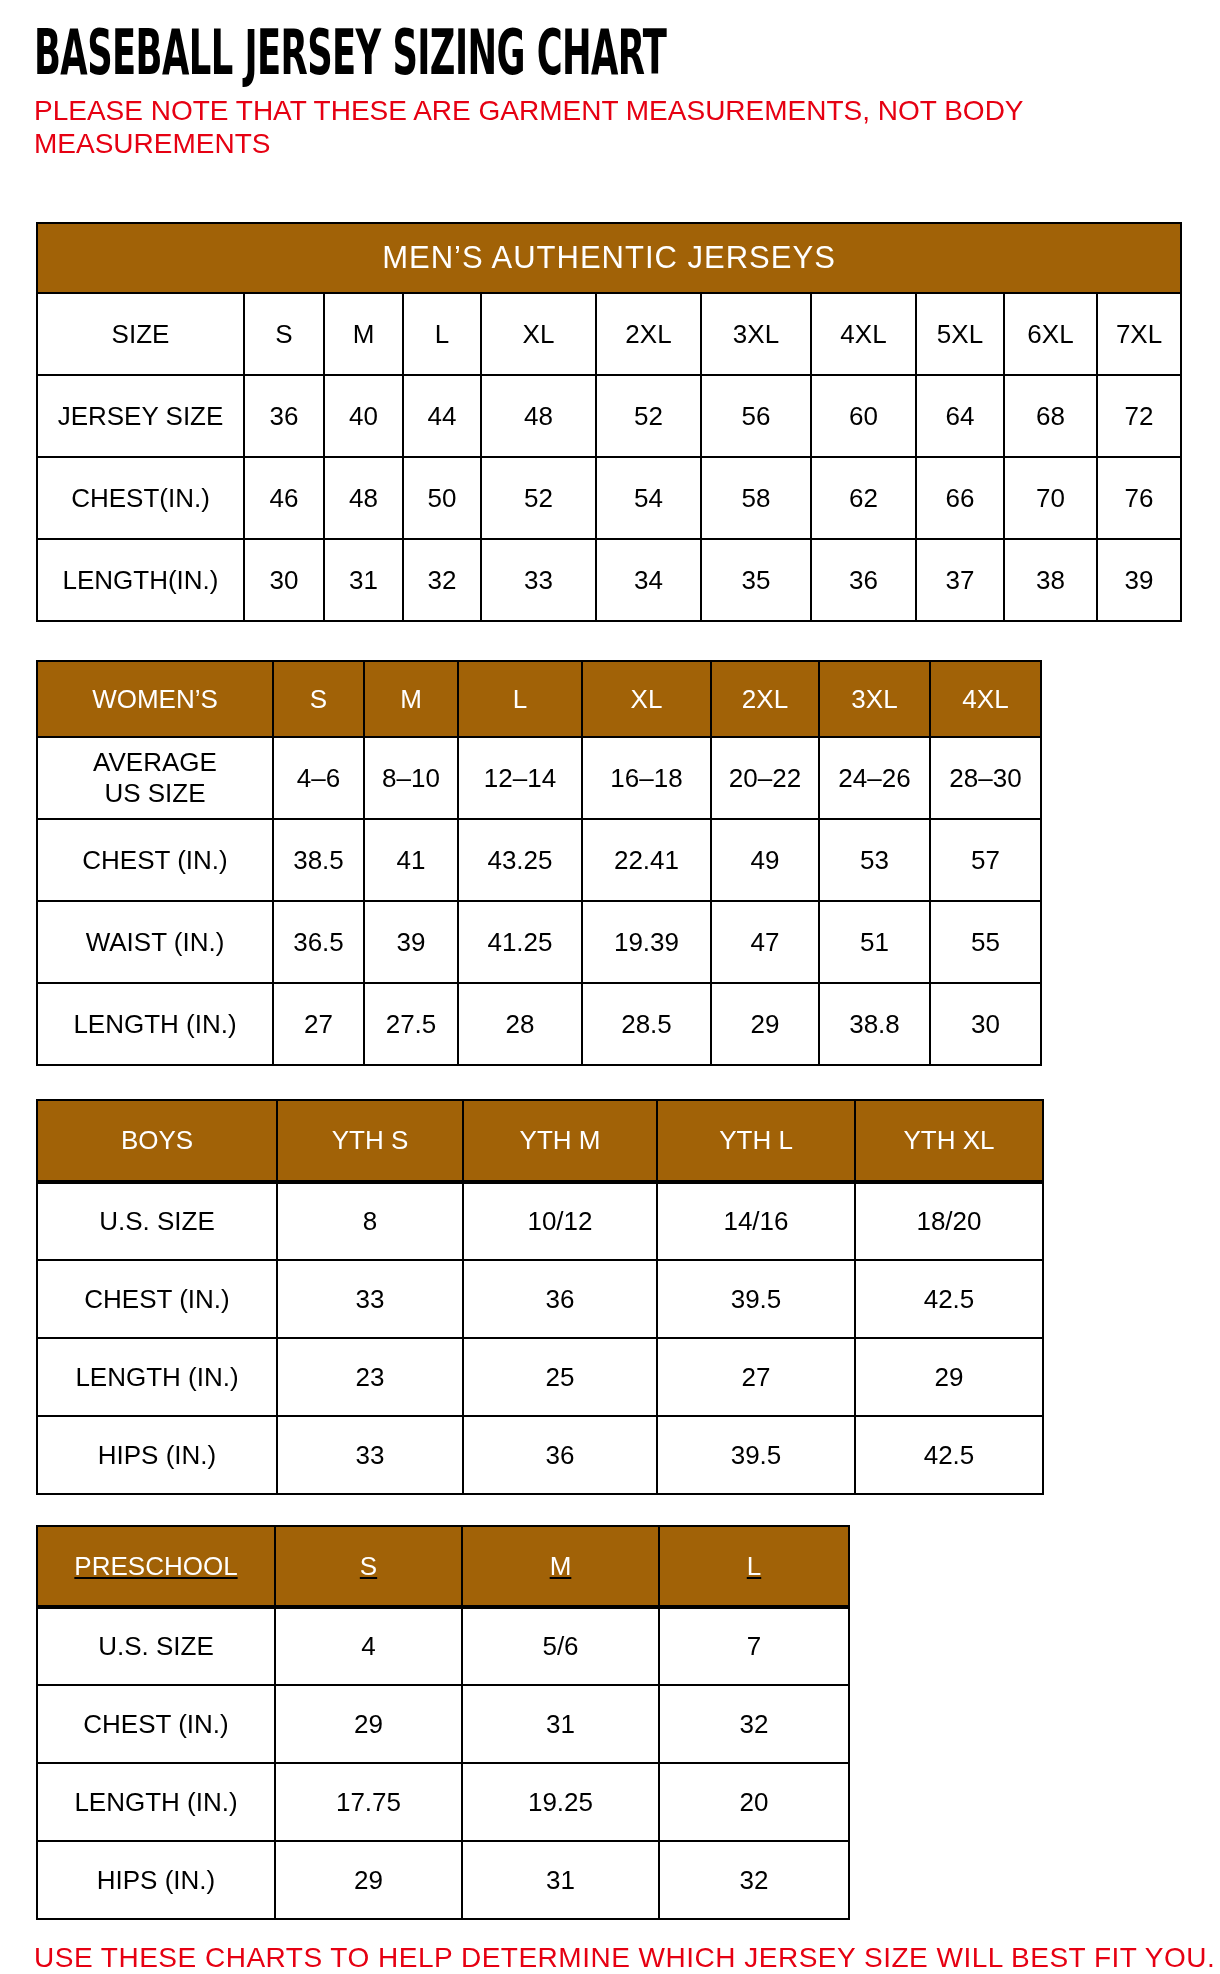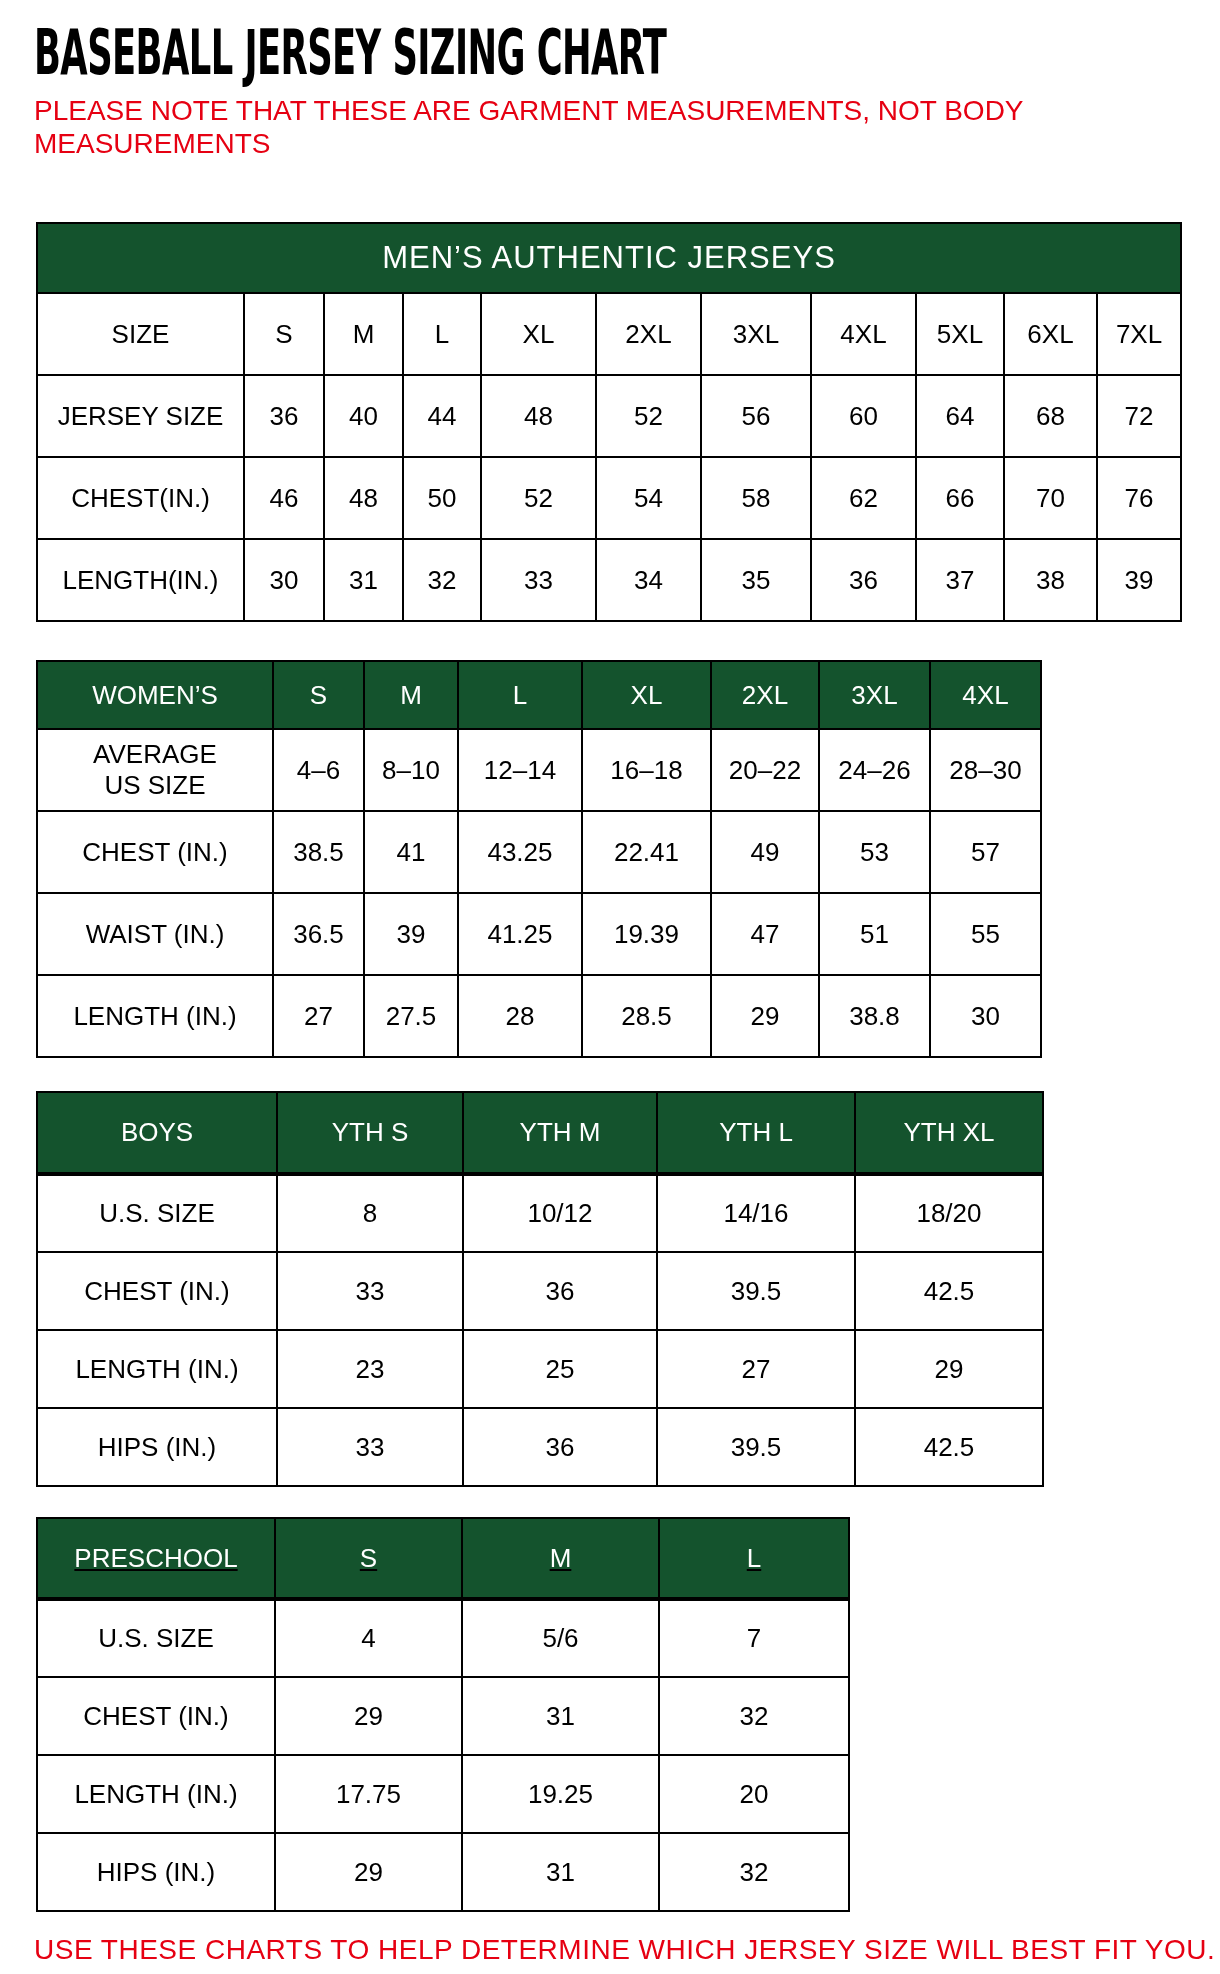--- a/index.html
+++ b/index.html
@@ -44,33 +44,33 @@
   th, td {
     border: 2px solid #000000;
     text-align: center;
     vertical-align: middle;
     font-weight: normal;
     font-size: 26px;
     padding: 0 2px;
     overflow: hidden;
   }
   thead th {
-    background: #14532d;
+    background: #a16207;
     color: #ffffff;
   }
   th.row-label-cell { white-space: pre-line; }
 
   .mens-table   { width: 1144px; margin-top: 62px; }
   .womens-table { width: 1004px; margin-top: 38px; }
   .boys-table   { width: 1006px; margin-top: 33px; padding-left: 48px; }
   .preschool-table { width: 812px; margin-top: 30px; }
 
   .mens-table thead tr   { height: 70px; }
   .mens-table tbody tr   { height: 82px; }
-  .womens-table thead tr { height: 68px; }
+  .womens-table thead tr { height: 76px; }
   .womens-table tbody tr { height: 82px; }
   .boys-table thead tr   { height: 82px; }
   .boys-table tbody tr   { height: 78px; }
   .preschool-table thead tr { height: 81px; text-decoration: underline; }
   .preschool-table tbody tr { height: 78px; }
 
   .mens-table thead th.merged-header {
     font-size: 31px;
     letter-spacing: 1px;
   }

